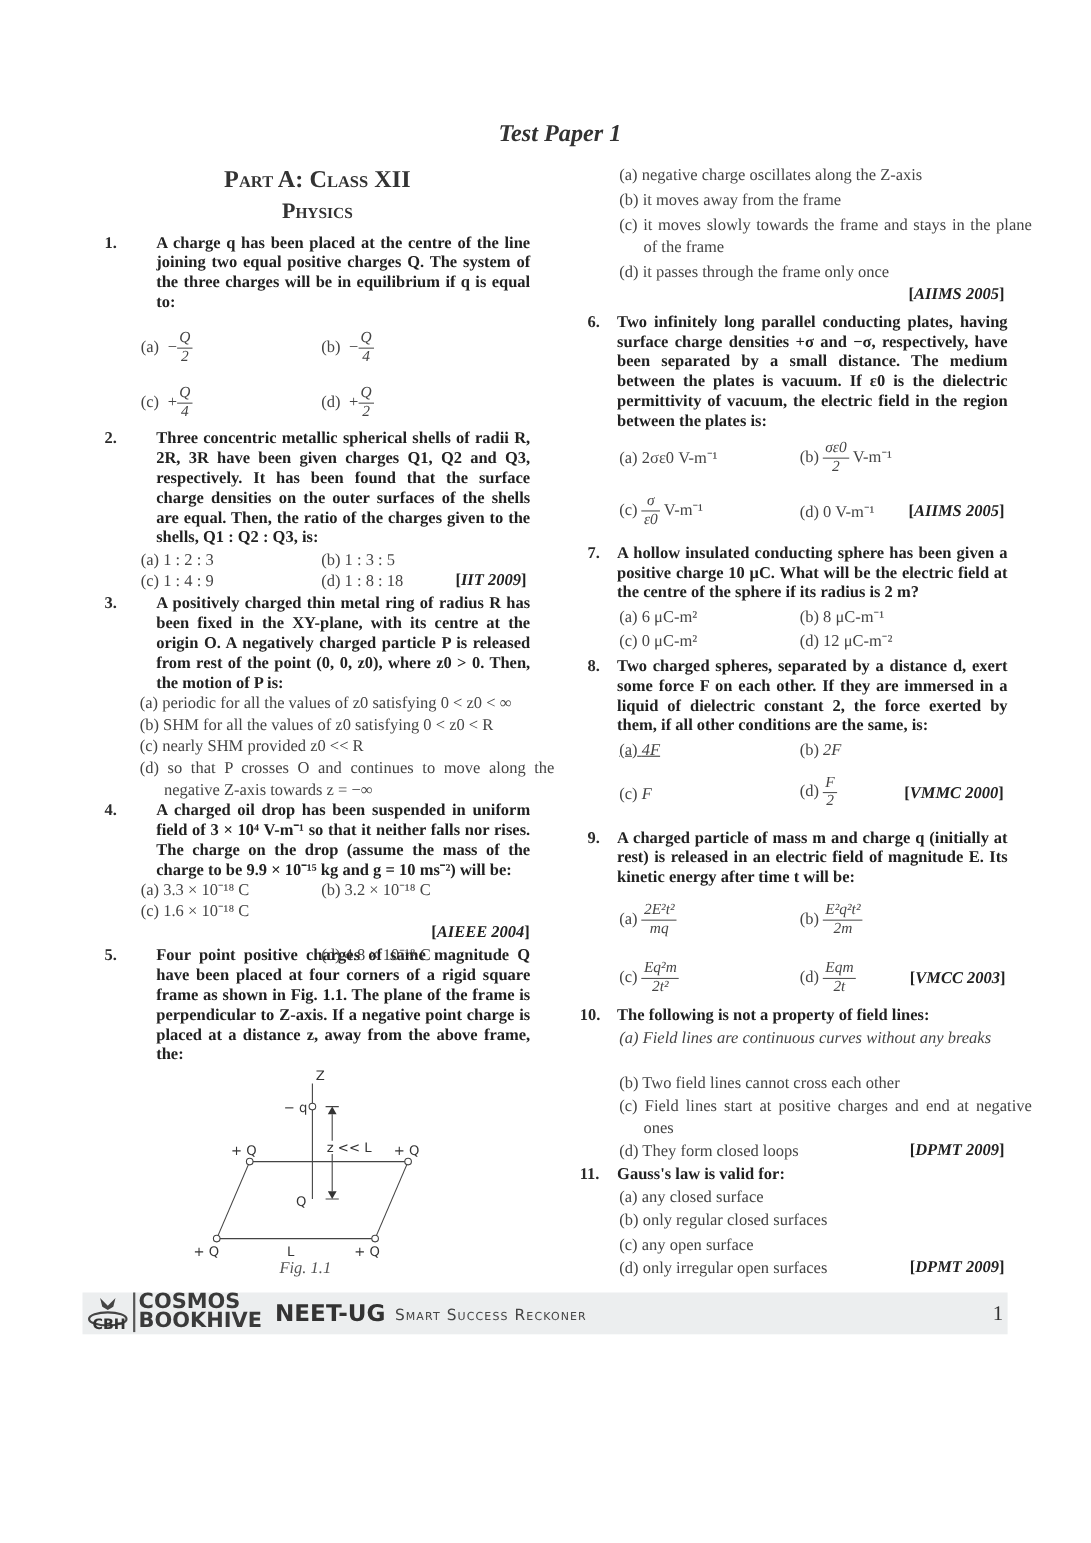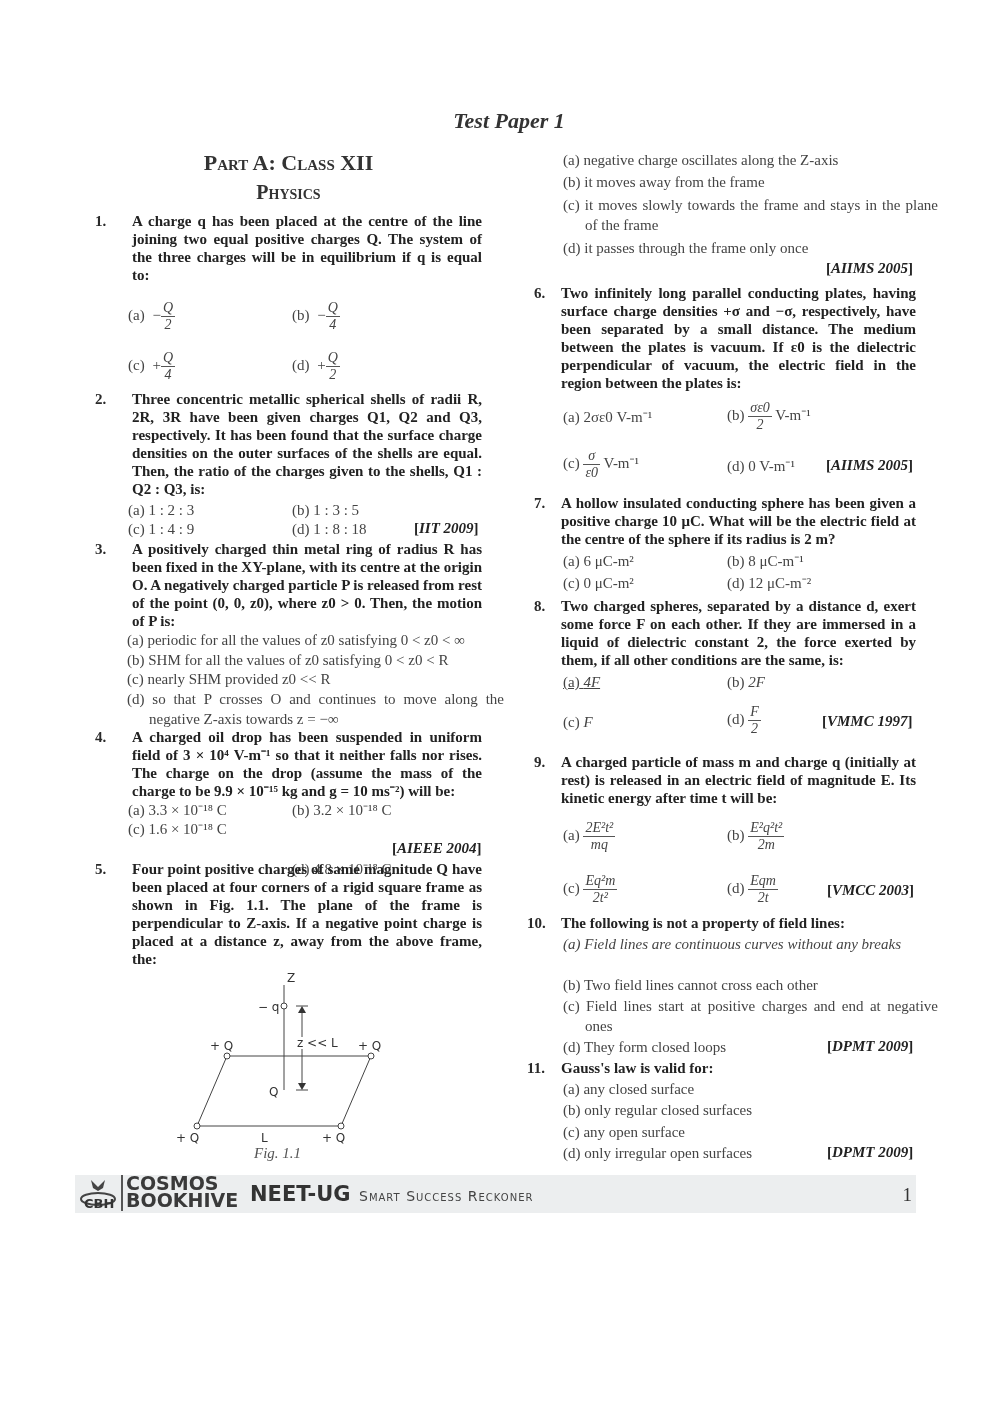--- a/index.html
+++ b/index.html
@@ -6,21 +6,21 @@
   body { width:992px; height:1403px; position:relative; overflow:hidden;
          font-family:"DejaVu Serif","Liberation Serif",serif; color:#2a2a2a; }
   .page-title { position:absolute; top:108px; left:0; width:1018px; text-align:center;
     font-family:"Liberation Serif",serif; font-style:italic; font-weight:bold; font-size:22px; color:#333; }
   .part-head { position:absolute; left:95px; width:387px; text-align:center;
     font-family:"Liberation Serif",serif; font-weight:bold; color:#333; font-variant:small-caps; }
   .part-a { top:150px; font-size:22px; }
   .part-b { top:181px; font-size:20px; }
   .q { position:absolute; font-family:"Liberation Serif",serif; font-size:15px; line-height:18px; }
   .q .num { position:absolute; left:0; top:0; font-weight:bold; width:30px; }
-  .q .stem { margin-left:37px; font-weight:bold; text-align:justify; color:#222; }
+  .q .stem { margin-left:47px; font-weight:bold; text-align:justify; color:#222; }
   .opt { position:absolute; font-family:"Liberation Serif",serif; font-size:15px; color:#444; line-height:18px; }
   .optfull { position:absolute; font-family:"Liberation Serif",serif; font-size:15px; color:#444; line-height:20px;
     padding-left:22px; text-indent:-22px; text-align:justify; }
   .src { position:absolute; font-family:"Liberation Serif",serif; font-style:italic; font-size:15px; font-weight:bold; color:#222; }
   .src .br { font-style:normal; }
   .frac { display:inline-block; vertical-align:middle; text-align:center; font-style:italic; font-size:14px; line-height:16px; }
   .frac .n { display:block; border-bottom:1px solid #555; padding:0 2px; }
   .frac .d { display:block; padding:0 2px; }
   .fig { position:absolute; left:160px; top:965px; width:240px; height:200px; }
   .fig-cap { position:absolute; left:254px; top:1145px; font-style:italic; font-family:"Liberation Serif",serif; font-size:15px; color:#555; }
@@ -131,21 +131,21 @@
 <div class="fig-cap">Fig. 1.1</div>
 
 <div class="optfull" style="left:563px;top:150px;width:353px;">(a) negative charge oscillates along the Z-axis</div>
 <div class="optfull" style="left:563px;top:172px;width:353px;">(b) it moves away from the frame</div>
 <div class="optfull" style="left:563px;top:195px;width:353px;">(c) it moves slowly towards the frame and stays in the plane of the frame</div>
 <div class="optfull" style="left:563px;top:238px;width:353px;">(d) it passes through the frame only once</div>
 <div class="src" style="left:826px;top:260px;"><span class="br">[</span><span>AIIMS 2005</span><span class="br">]</span></div>
 
 <div class="q" style="left:534px;top:284px;width:382px;">
   <span class="num">6.</span>
-  <div class="stem" style="margin-left:27px;">Two infinitely long parallel conducting plates, having surface charge densities +σ and −σ, respectively, have been separated by a small distance. The medium between the plates is vacuum. If ε0 is the dielectric perpendicular of vacuum, the electric field in the region between the plates is:</div>
+  <div class="stem" style="margin-left:27px;">Two infinitely long parallel conducting plates, having surface charge densities +σ and −σ, respectively, have been separated by a small distance. The medium between the plates is vacuum. If ε0 is the dielectric permittivity of vacuum, the electric field in the region between the plates is:</div>
 </div>
 <div class="opt" style="left:563px;top:408px;">
   <span>(a)</span> <span>2σε0 V-m⁻¹</span>
 </div>
 <div class="opt" style="left:727px;top:400px;">
   <span>(b)</span>
   <span class="frac"><span class="n">σε0</span><span class="d">2</span></span>
   <span>V-m⁻¹</span>
 </div>
 <div class="opt" style="left:563px;top:448px;">
@@ -177,21 +177,21 @@
 <div class="opt" style="left:727px;top:673px;">
   <span>(b)</span> <i>2F</i>
 </div>
 <div class="opt" style="left:563px;top:713px;">
   <span>(c)</span> <i>F</i>
 </div>
 <div class="opt" style="left:727px;top:704px;">
   <span>(d)</span>
   <span class="frac"><span class="n">F</span><span class="d">2</span></span>
 </div>
-<div class="src" style="left:822px;top:713px;"><span class="br">[</span><span>VMMC 1997</span><span class="br">]</span></div>
+<div class="src" style="left:822px;top:713px;"><span class="br">[</span><span>VMMC 2000</span><span class="br">]</span></div>
 
 <div class="q" style="left:534px;top:753px;width:382px;">
   <span class="num">9.</span>
   <div class="stem" style="margin-left:27px;">A charged particle of mass m and charge q (initially at rest) is released in an electric field of magnitude E. Its kinetic energy after time t will be:</div>
 </div>
 <div class="opt" style="left:563px;top:820px;">
   <span>(a)</span>
   <span class="frac"><span class="n">2E²t²</span><span class="d">mq</span></span>
 </div>
 <div class="opt" style="left:727px;top:820px;">

